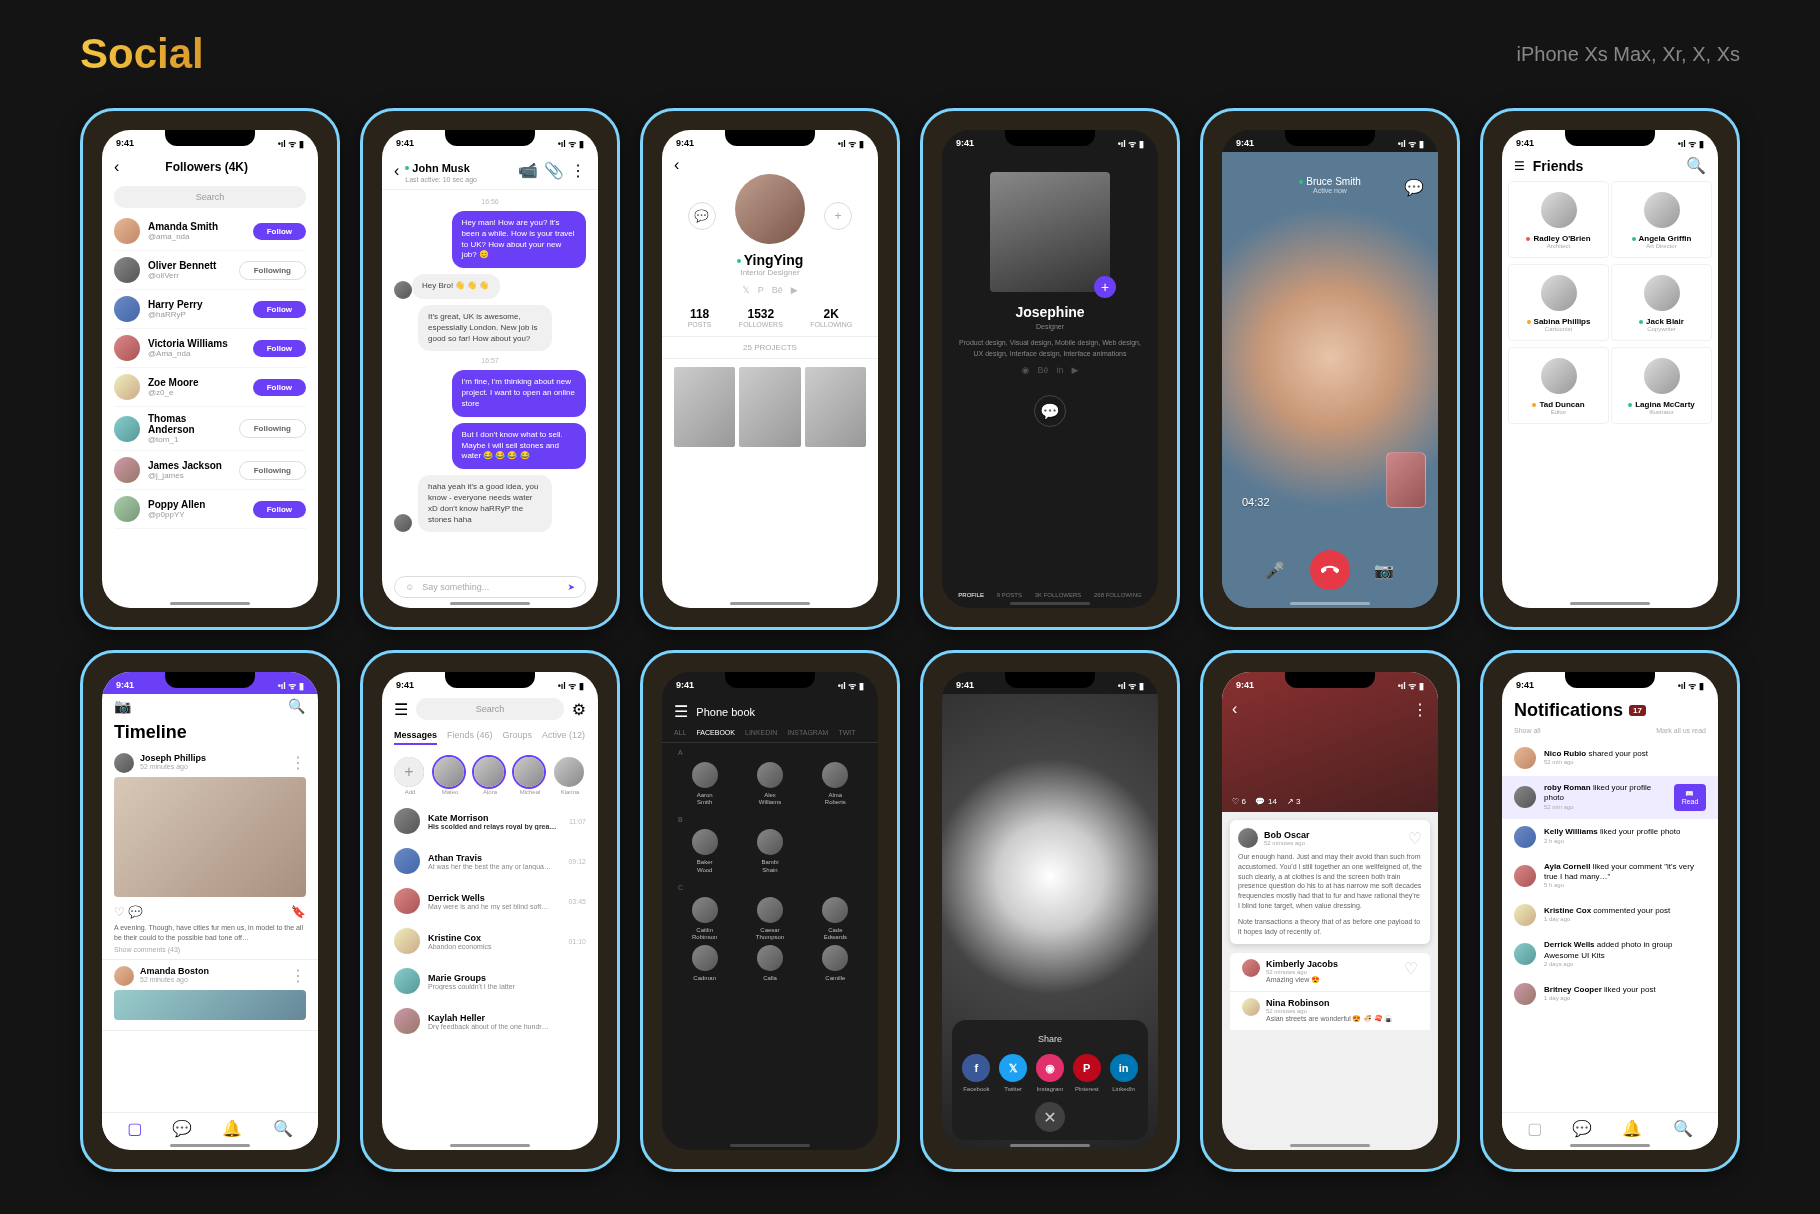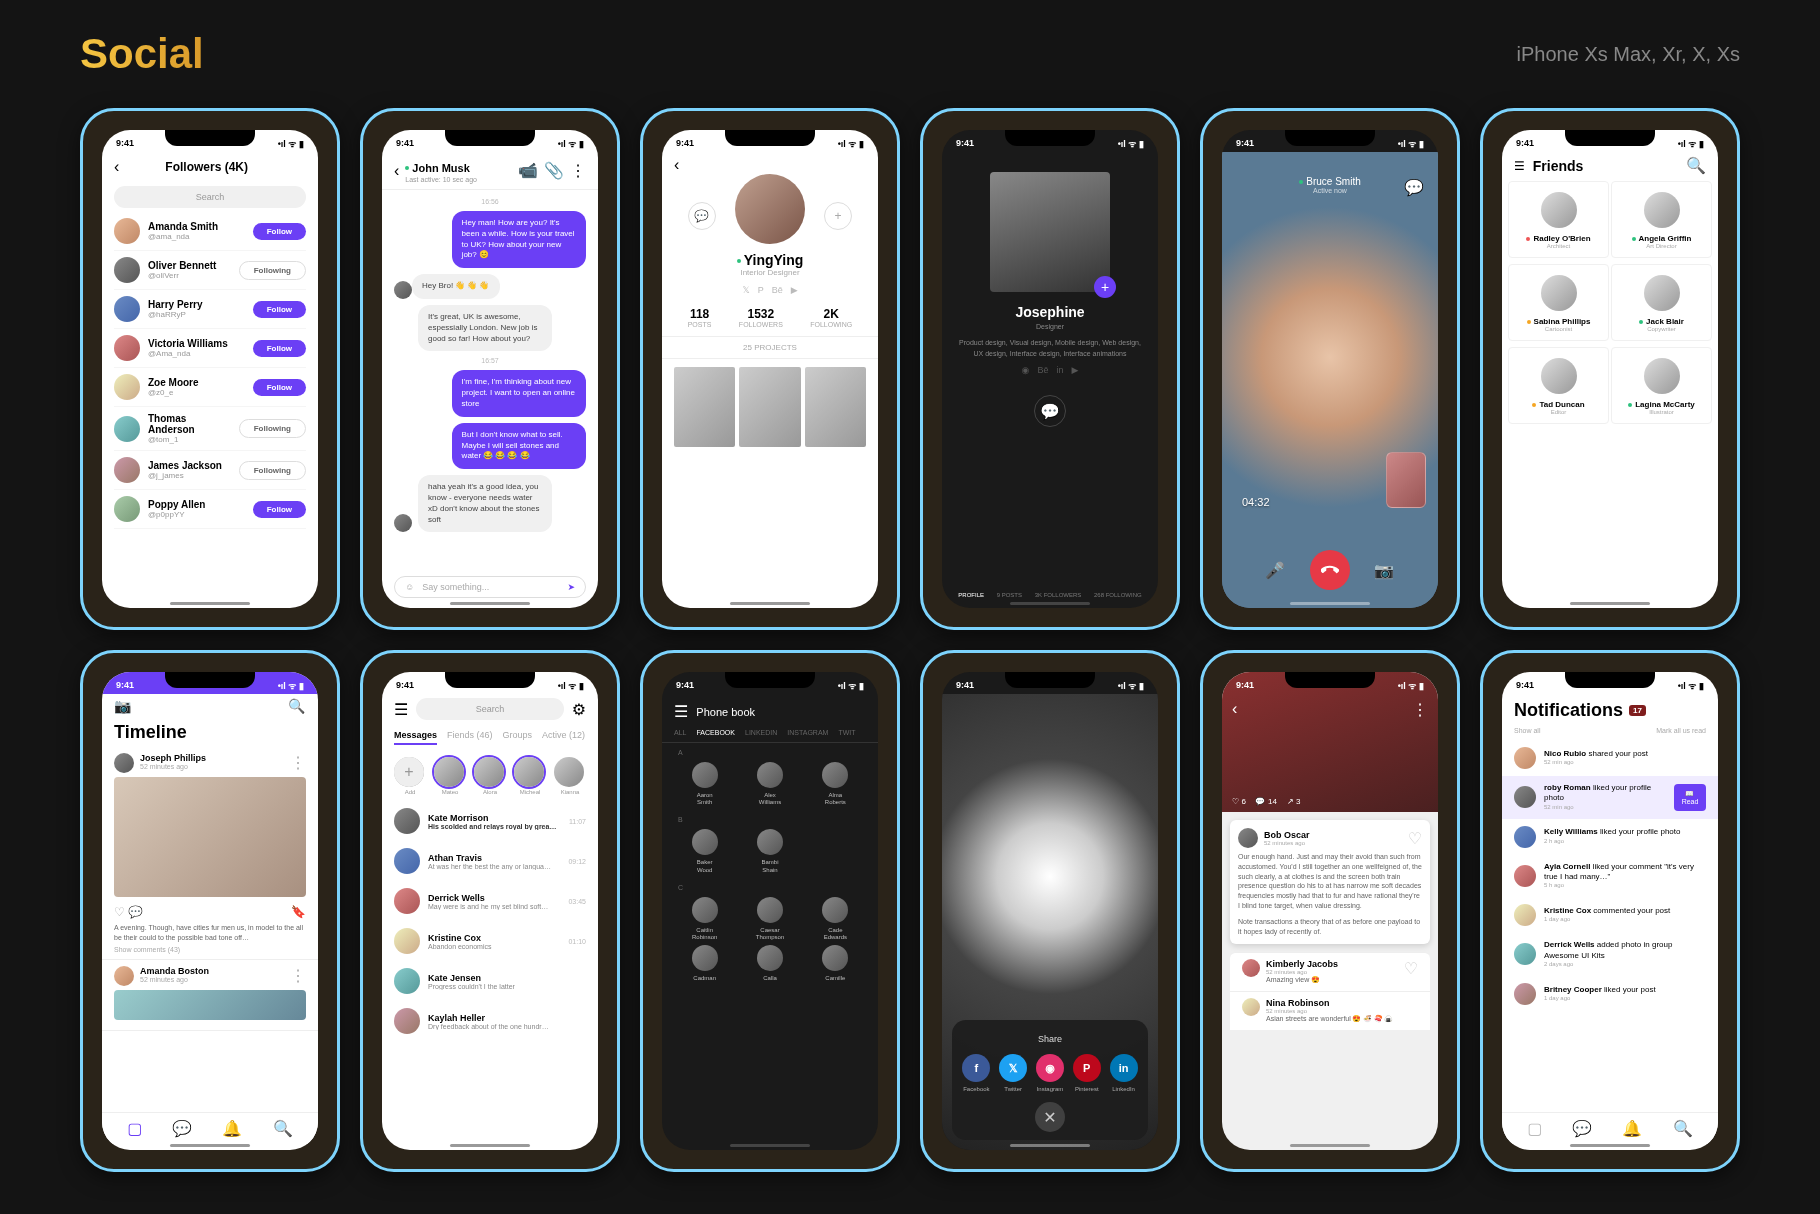--- a/index.html
+++ b/index.html
@@ -262,21 +262,21 @@
       <div style="display:flex;align-items:flex-end">
               <div class="av a2" style="width:18px;height:18px"></div>
               <div class="bubble b-out">Hey Bro! 👋 👋 👋</div>
             </div>
       <div class="bubble b-out" style="margin-left:24px">It's great, UK is awesome, espessially London. New job is good so far! How about you?</div>
       <div style="text-align:center;color:#bbb;font-size:7px">16:57</div>
       <div class="bubble b-in">I'm fine, I'm thinking about new project. I want to open an online store</div>
       <div class="bubble b-in">But I don't know what to sell. Maybe I will sell stones and water 😂 😂 😂 😂</div>
       <div style="display:flex;gap:6px;align-items:flex-end">
               <div class="av a2" style="width:18px;height:18px"></div>
-              <div class="bubble b-out">haha yeah it's a good idea, you know - everyone needs water xD don't know about the stones soft</div>
+              <div class="bubble b-out">haha yeah it's a good idea, you know - everyone needs water xD don't know haRRyP the stones haha</div>
             </div>
     </div>
     <div class="compose">
             <span>☺</span>
             <span style="flex:1">Say something...</span>
             <span style="color:#6b3ff5">➤</span>
           </div>
   </div>
 <div class="home-ind"></div>
       </div>
@@ -562,21 +562,21 @@
               <div class="av a5"></div>
               <div style="flex:1">
                 <div class="msg-name">Kristine Cox</div>
                 <div class="msg-prev" style="">Abandon economics</div>
               </div>
               <div class="msg-time">01:10</div>
             </div>
             <div class="msg-item">
               <div class="av a6"></div>
               <div style="flex:1">
-                <div class="msg-name">Kate Jensen</div>
+                <div class="msg-name">Marie Groups</div>
                 <div class="msg-prev" style="">Progress couldn't I the latter</div>
               </div>
               <div class="msg-time"></div>
             </div>
             <div class="msg-item">
               <div class="av a7"></div>
               <div style="flex:1">
                 <div class="msg-name">Kaylah Heller</div>
                 <div class="msg-prev" style="">Dry feedback about of the one hundr…</div>
               </div>

